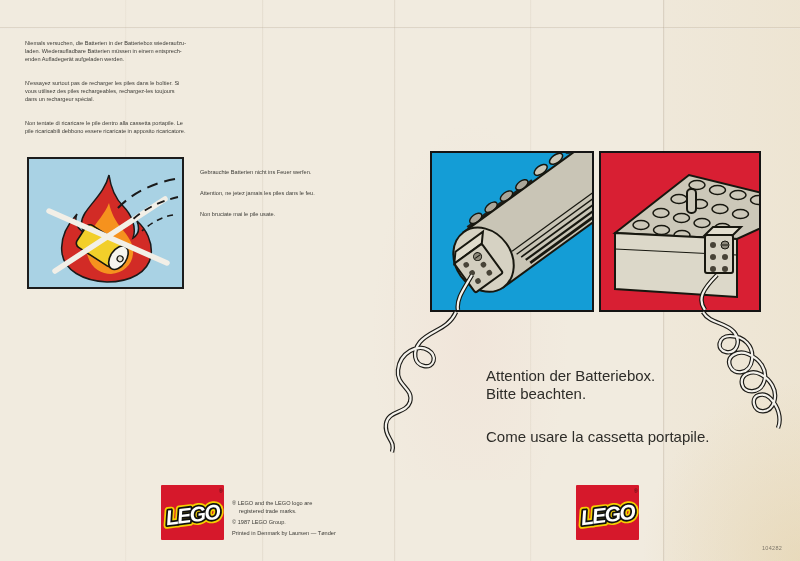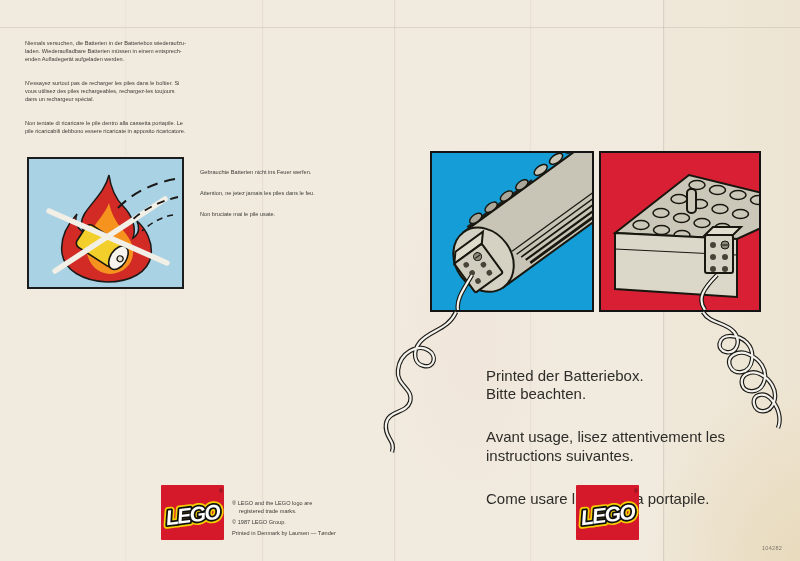--- a/index.html
+++ b/index.html
@@ -222,24 +222,22 @@
              C408,126 412,138 408,148" stroke="#1d1c18" stroke-width="4.5"></path>
     <path d="M333,32 C340,44 356,42 364,52 C372,62 366,74 356,72 C346,70 348,56 360,56
              C374,56 384,66 382,80 C380,94 364,96 360,86 C356,76 368,70 378,74
              C390,79 398,90 394,102 C390,114 374,114 372,104 C370,94 382,90 390,94
              C400,99 408,110 404,122 C400,134 386,134 384,124 C382,114 394,112 400,118
              C408,126 412,138 408,148" stroke="#f4f2ec" stroke-width="2.2"></path>
   </g>
 </svg>
 
 <div class="abs title-block">
-  <p>Printed der Batteriebox.
+  <p>Attention der Batteriebox.
 Bitte beachten.</p>
-  <p>Avant usage, lisez attentivement les
-instructions suivantes.</p>
   <p>Come usare la cassetta portapile.</p>
 </div>
 
 <div class="abs logo logo-left">
   <svg width="63" height="55" viewBox="0 0 63 55">
     <rect x="0" y="0" width="63" height="55" rx="1" fill="#d6182b"></rect>
     <g transform="rotate(-7 31.5 30)" font-family="Liberation Sans, sans-serif" font-weight="bold" font-style="italic" font-size="21" text-anchor="middle" letter-spacing="-1.5">
       <text x="31.5" y="37" fill="#f5d000" stroke="#f5d000" stroke-width="7" stroke-linejoin="round">LEGO</text>
       <text x="31.5" y="37" fill="#101010" stroke="#101010" stroke-width="3.6" stroke-linejoin="round">LEGO</text>
       <text x="31.5" y="37" fill="#ffffff">LEGO</text>

